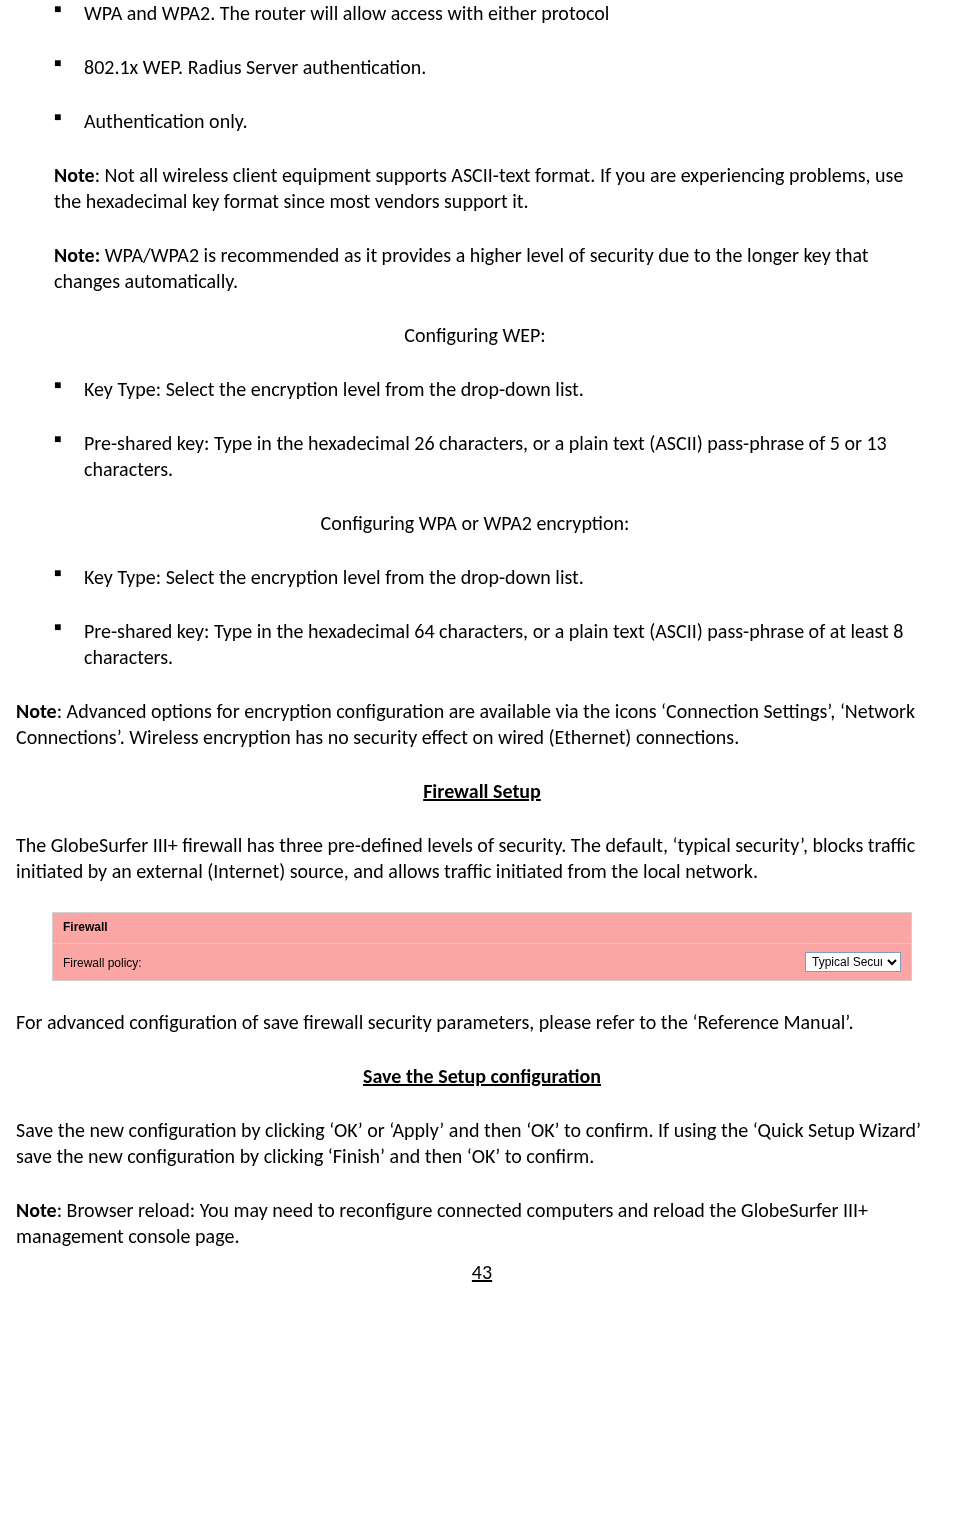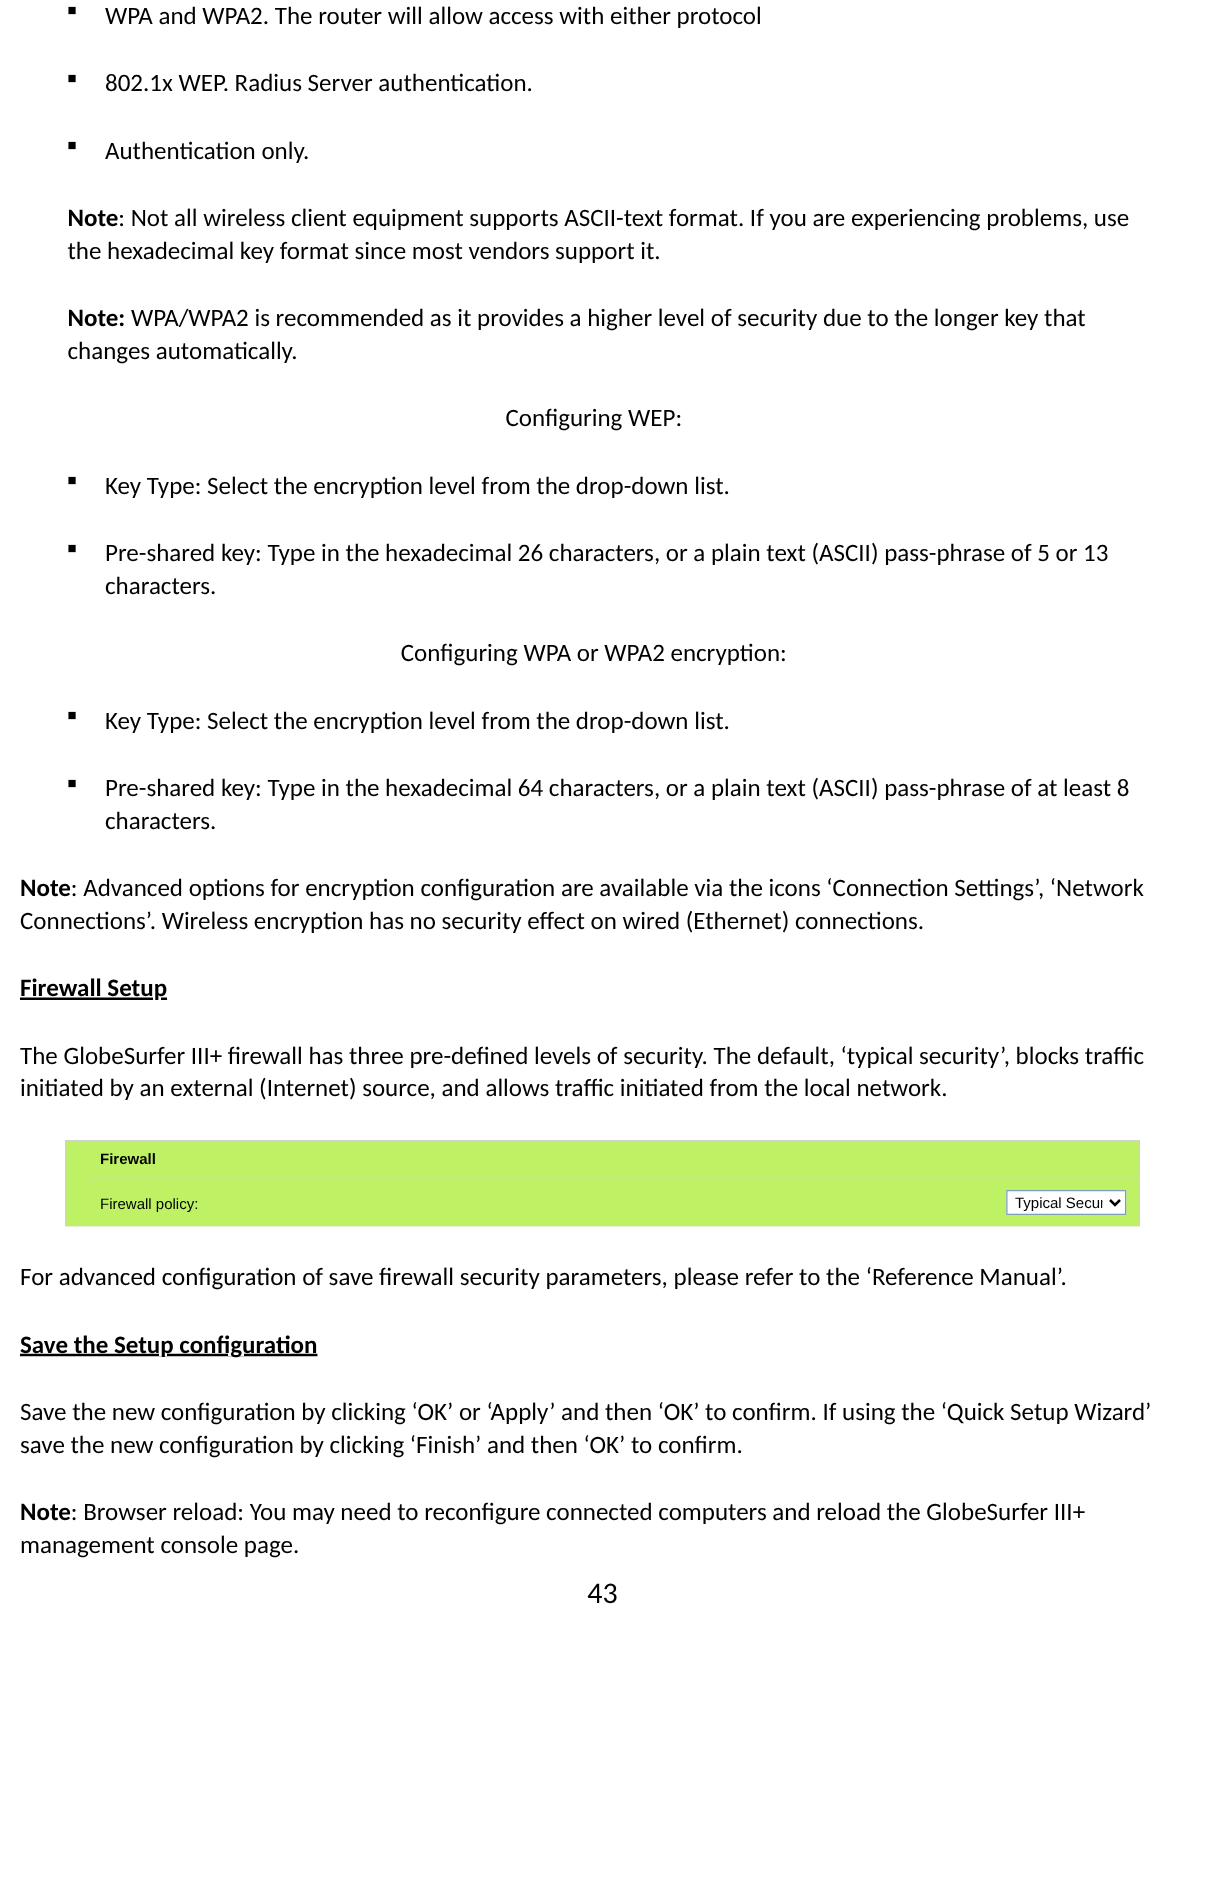--- a/index.html
+++ b/index.html
@@ -22,33 +22,32 @@
       content: "■";
       position: absolute;
       left: 0;
       top: 2px;
       font-size: 12px;
     }
     .note-block { margin: 0 14px 28px 38px; }
     .para { margin: 0 14px 28px 0; text-align: center; }
     .para2 { margin: 16px 14px 28px 0; }
     .section-heading {
-      text-align: left;
+      text-align: center;
       font-weight: bold;
       text-decoration: underline;
       margin-bottom: 28px;
       font-size: 20px;
     }
     .firewall-box {
       margin: 0 36px 28px 36px;
       border: 1px solid #d0d0d0;
-      background: #bef264;
+      background: #fca5a5;
       font-family: Verdana, Arial, sans-serif;
       font-size: 12px;
-      padding-left: 17px;
     }
     .firewall-header {
       border-bottom: 1px solid #d0d0d0;
       padding: 7px 10px;
       font-weight: bold;
     }
     .firewall-row {
       display: flex;
       align-items: flex-end;
       padding: 8px 10px;
@@ -59,21 +58,22 @@
       font-size: 12px;
       padding: 1px 2px;
       border: 1px solid #7b9ebd;
       background: #fff;
       height: 20px;
       width: 96px;
     }
     .page-number {
       text-align: center;
       margin-top: 0;
-      font-size: 24px;
+      font-size: 20px;
+      text-decoration: underline;
     }
     .bold { font-weight: bold; }
   </style>
 </head>
 <body>
 
 <div class="bullet-list">
   <div class="bullet-item">WPA and WPA2. The router will allow access with either protocol</div>
   <div class="bullet-item">802.1x WEP. Radius Server authentication.</div>
   <div class="bullet-item">Authentication only.</div>

